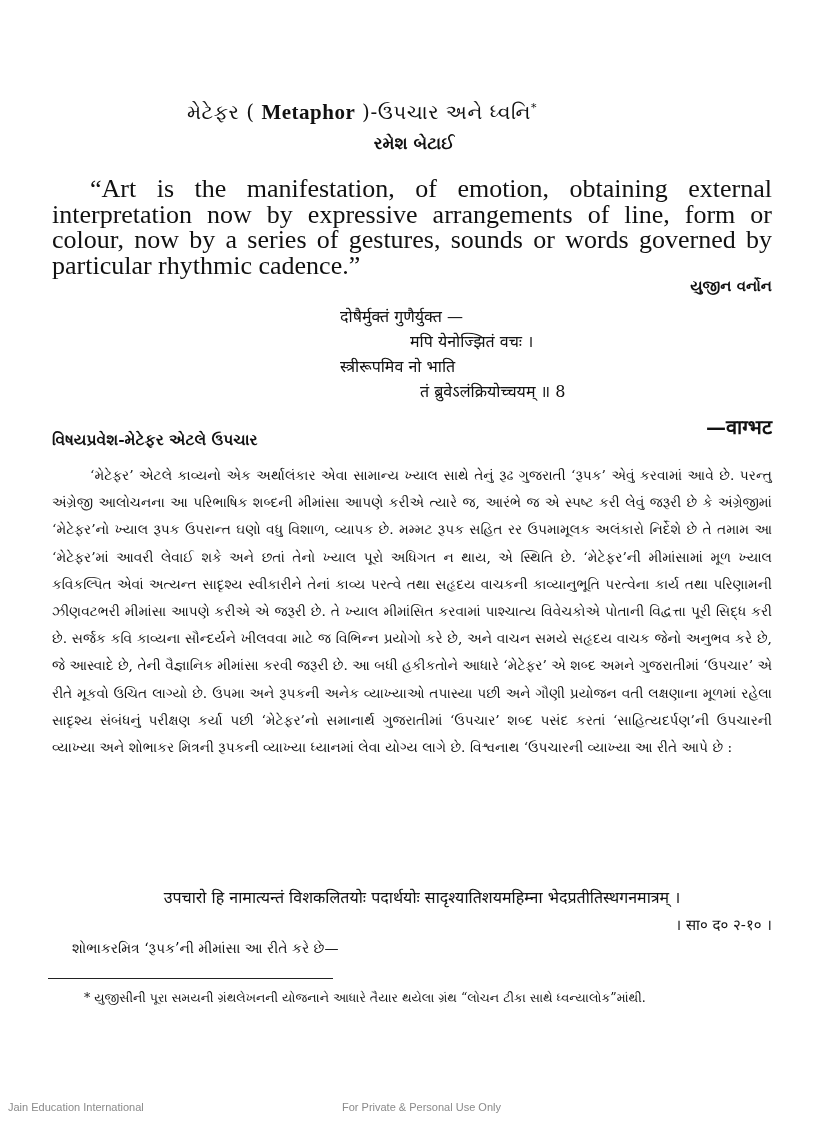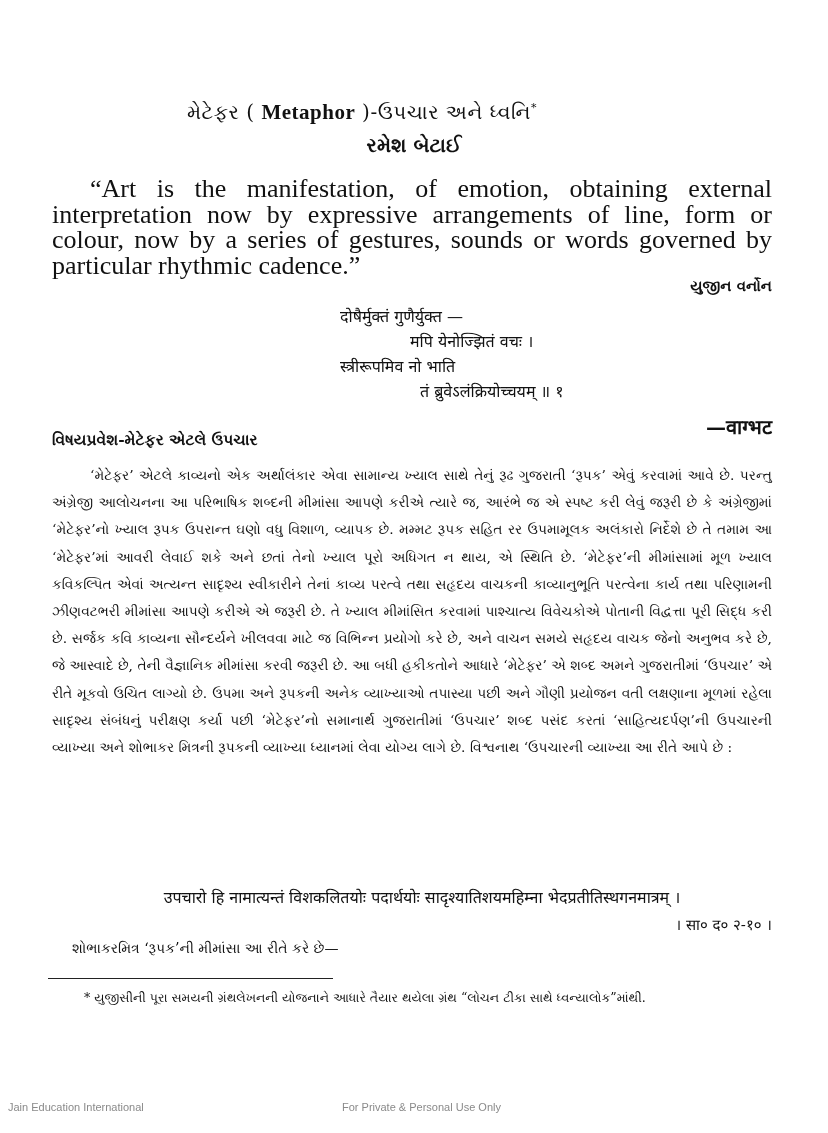--- a/index.html
+++ b/index.html
@@ -10,21 +10,21 @@
   }
   .page { position: absolute; left: 0; top: 0; width: 828px; height: 1133px; }
   .title {
     position: absolute; top: 100px; left: 0; width: 724px; text-align: center;
     font-size: 20px; letter-spacing: 0.5px;
   }
   .title .en { font-family: "Liberation Serif", serif; font-weight: bold; font-size: 21px; }
   .title sup { font-size: 11px; }
   .author {
     position: absolute; top: 133px; left: 0; width: 828px; text-align: center;
-    font-size: 20px; font-weight: bold;
+    font-size: 17px; font-weight: bold;
   }
   .quote {
     position: absolute; top: 176px; left: 52px; width: 720px;
     font-family: "Liberation Serif", serif; font-size: 26px; line-height: 25.5px;
     text-align: justify; text-indent: 38px;
   }
   .quote-attr {
     position: absolute; top: 277px; right: 56px; font-size: 15px; font-weight: bold;
   }
   .verse {
@@ -80,21 +80,21 @@
   </div>
 
   <div class="author">રમેશ બેટાઈ</div>
 
   <div class="quote">“Art is the manifestation, of emotion, obtaining external interpretation now by expressive arrangements of line, form or colour, now by a series of gestures, sounds or words governed by particular rhythmic cadence.”</div>
   <div class="quote-attr">યુજીન વર્નોન</div>
 
   <div class="verse v1">दोषैर्मुक्तं गुणैर्युक्त —</div>
   <div class="verse v2">मपि येनोज्झितं वचः ।</div>
   <div class="verse v3">स्त्रीरूपमिव नो भाति</div>
-  <div class="verse v4">तं ब्रुवेऽलंक्रियोच्चयम् ॥ १</div>
+  <div class="verse v4">तं ब्रुवेऽलंक्रियोच्चयम् ॥ 8</div>
   <div class="verse-attr">—वाग्भट</div>
 
   <div class="section-heading">વિષયપ્રવેશ-મેટેફર એટલે ઉપચાર</div>
 
   <div class="body-text">‘મેટેફર’ એટલે કાવ્યનો એક અર્થાલંકાર એવા સામાન્ય ખ્યાલ સાથે તેનું રૂઢ ગુજરાતી ‘રૂપક’ એવું કરવામાં આવે છે. પરન્તુ અંગ્રેજી આલોચનના આ પરિભાષિક શબ્દની મીમાંસા આપણે કરીએ ત્યારે જ, આરંભે જ એ સ્પષ્ટ કરી લેવું જરૂરી છે કે અંગ્રેજીમાં ‘મેટેફર’નો ખ્યાલ રૂપક ઉપરાન્ત ઘણો વધુ વિશાળ, વ્યાપક છે. મમ્મટ રૂપક સહિત રર ઉપમામૂલક અલંકારો નિર્દેશે છે તે તમામ આ ‘મેટેફર’માં આવરી લેવાઈ શકે અને છતાં તેનો ખ્યાલ પૂરો અધિગત ન થાય, એ સ્થિતિ છે. ‘મેટેફર’ની મીમાંસામાં મૂળ ખ્યાલ કવિકલ્પિત એવાં અત્યન્ત સાદૃશ્ય સ્વીકારીને તેનાં કાવ્ય પરત્વે તથા સહૃદય વાચકની કાવ્યાનુભૂતિ પરત્વેના કાર્ય તથા પરિણામની ઝીણવટભરી મીમાંસા આપણે કરીએ એ જરૂરી છે. તે ખ્યાલ મીમાંસિત કરવામાં પાશ્ચાત્ય વિવેચકોએ પોતાની વિદ્વત્તા પૂરી સિદ્ધ કરી છે. સર્જક કવિ કાવ્યના સૌન્દર્યને ખીલવવા માટે જ વિભિન્ન પ્રયોગો કરે છે, અને વાચન સમયે સહૃદય વાચક જેનો અનુભવ કરે છે, જે આસ્વાદે છે, તેની વૈજ્ઞાનિક મીમાંસા કરવી જરૂરી છે. આ બધી હકીકતોને આધારે ‘મેટેફર’ એ શબ્દ અમને ગુજરાતીમાં ‘ઉપચાર’ એ રીતે મૂકવો ઉચિત લાગ્યો છે. ઉપમા અને રૂપકની અનેક વ્યાખ્યાઓ તપાસ્યા પછી અને ગૌણી પ્રયોજન વતી લક્ષણાના મૂળમાં રહેલા સાદૃશ્ય સંબંધનું પરીક્ષણ કર્યા પછી ‘મેટેફર’નો સમાનાર્થ ગુજરાતીમાં ‘ઉપચાર’ શબ્દ પસંદ કરતાં ‘સાહિત્યદર્પણ’ની ઉપચારની વ્યાખ્યા અને શોભાકર મિત્રની રૂપકની વ્યાખ્યા ધ્યાનમાં લેવા યોગ્ય લાગે છે. વિશ્વનાથ ‘ઉપચારની વ્યાખ્યા આ રીતે આપે છે :</div>
 
   <div class="sanskrit">उपचारो हि नामात्यन्तं विशकलितयोः पदार्थयोः सादृश्यातिशयमहिम्ना भेदप्रतीतिस्थगनमात्रम् ।</div>
   <div class="sanskrit-ref">। सा० द० २-१० ।</div>
 
   <div class="closing">શોભાકરમિત્ર ‘રૂપક’ની મીમાંસા આ રીતે કરે છે—</div>

